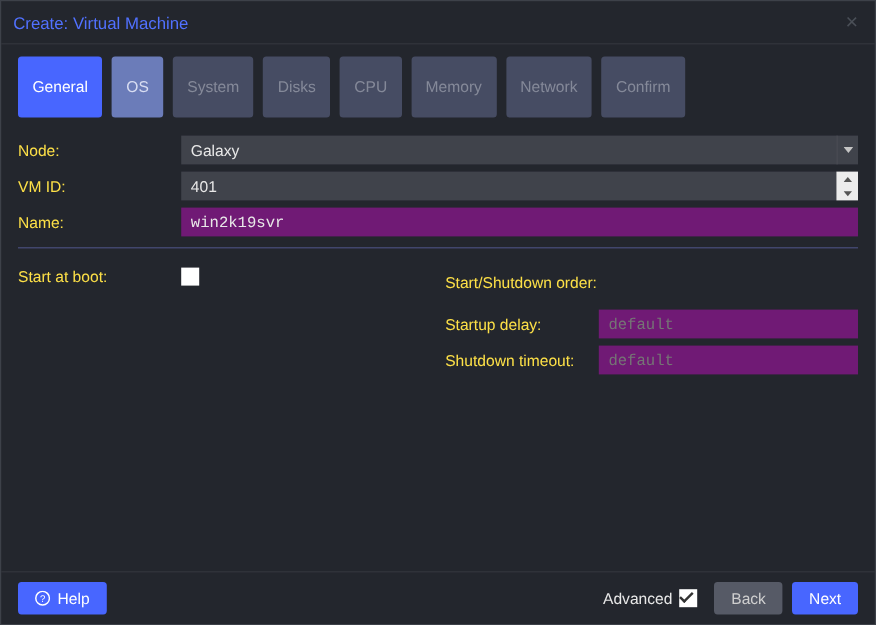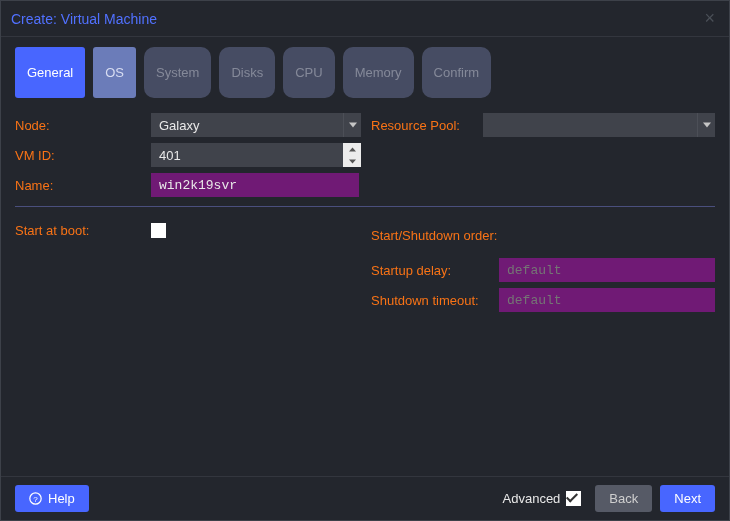--- a/index.html
+++ b/index.html
@@ -50,21 +50,20 @@
   }
   .tab.active {
     background: #4866ff;
     color: #ffffff;
   }
   .tab.disabled {
     background: #565d7a;
     color: #aeb3c7;
     opacity: 0.7;
     cursor: default;
-    border-radius: 10px;
   }
   .content {
     flex: 1;
     padding: 2px 14px 0 14px;
     display: flex;
     flex-direction: column;
   }
   .row2 {
     display: flex;
   }
@@ -74,21 +73,21 @@
   }
   .col + .col { margin-left: 12px; }
   .field {
     display: flex;
     align-items: center;
     height: 30px;
   }
   .field .lbl {
     width: 136px;
     flex-shrink: 0;
-    color: #f97316;
+    color: #fde047;
   }
   .field .ctrl {
     flex: 1;
     display: flex;
   }
   .combo {
     display: flex;
     width: 100%;
   }
   .combo .txt {
@@ -214,20 +213,21 @@
     <div class="close">×</div>
   </div>
 
   <div class="tabsbar">
     <div class="tab active">General</div>
     <div class="tab">OS</div>
     <div class="tab disabled">System</div>
     <div class="tab disabled">Disks</div>
     <div class="tab disabled">CPU</div>
     <div class="tab disabled">Memory</div>
+    <div class="tab disabled">Network</div>
     <div class="tab disabled">Confirm</div>
   </div>
 
   <div class="content">
 
     <div class="row2">
       <div class="col">
         <div class="field">
           <div class="lbl">Node:</div>
           <div class="ctrl">
@@ -262,35 +262,20 @@
           </div>
         </div>
         <div class="field">
           <div class="lbl">Name:</div>
           <div class="ctrl">
             <input class="plain-input" value="win2k19svr" style="">
           </div>
         </div>
       </div>
 
-      <div class="col">
-        <div class="field">
-          <div class="lbl" style="width:112px">Resource Pool:</div>
-          <div class="ctrl">
-            <div class="combo">
-              <input class="txt" value="" style="">
-              <div class="trig">
-                <svg width="8" height="8" viewBox="0 0 10 10">
-                    <path d="M0 2 L5 8 L10 2 Z"></path>
-                  </svg>
-              </div>
-            </div>
-          </div>
-        </div>
-      </div>
     </div>
 
     <div class="hr"></div>
 
     <div class="row2">
       <div class="col">
         <div class="field">
           <div class="lbl">Start at boot:</div>
           <div class="ctrl">
             <span class="checkbox" id="startboot-cb"></span>

